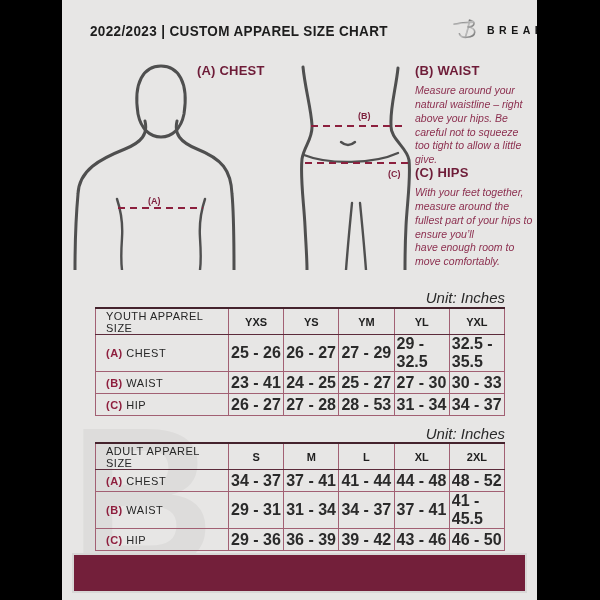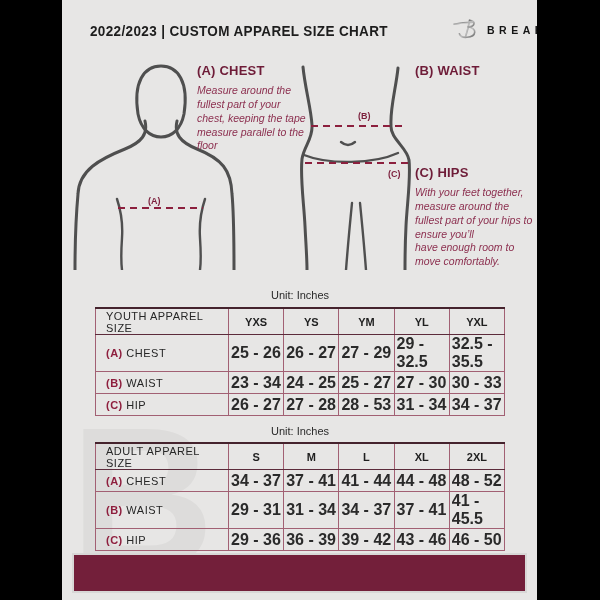--- a/index.html
+++ b/index.html
@@ -20,22 +20,22 @@
   .dash{position:absolute;height:2px;z-index:2;
         background:repeating-linear-gradient(to right,#8c203e 0 7px,transparent 7px 12px);}
   .pt-label{position:absolute;font-size:9px;font-weight:bold;color:#7c1f3c;z-index:2;}
   .instr{position:absolute;z-index:2;}
   .instr h3{margin:0 0 6px 0;font-size:13px;font-weight:bold;color:#6e1c38;letter-spacing:.2px;}
   .instr p{margin:0;font-size:10.5px;font-style:italic;color:#8c2f4f;line-height:1.32;white-space:pre-line;}
 
   
   .section-title{position:absolute;left:33px;width:410px;text-align:center;font-size:12px;
                  font-weight:bold;color:#232323;letter-spacing:.3px;z-index:2;}
-  .unit-label{position:absolute;left:33px;width:410px;text-align:center;font-size:11px;
-              color:#2a2a2a;z-index:2;}
+  .unit-label{position:absolute;left:33px;width:410px;text-align:right;font-size:15px;
+              font-style:italic;color:#2a2a2a;z-index:2;}
   table.size-table{position:absolute;left:33px;width:410px;border-collapse:collapse;table-layout:fixed;
                    z-index:2;background:transparent;border-top:2px solid #45232d;}
   table.size-table th,table.size-table td{border:1px solid #a26073;padding:0 2px;background:transparent;}
   table.size-table th{height:25px;font-size:11px;font-weight:bold;color:#1f1f1f;border-bottom:1.5px solid #5c2b3b;}
   table.size-table td{height:21px;font-size:16px;color:#2a2a2a;font-weight:600;}
   table.size-table .label-col{width:120px;text-align:left;padding-left:10px;font-weight:normal;
                               letter-spacing:.5px;font-size:11px;color:#262626;}
   table.size-table td.label-col{font-weight:normal;}
   table.size-table .prefix{font-weight:bold;color:#8e1f3e;}
 
@@ -103,24 +103,24 @@
         </g>
       </svg>
     </div>
     <span class="pt-label" style="left:296px;top:111px;">(B)</span>
     <div class="dash" style="left:249px;top:125px;width:95px;"></div>
     <div class="dash" style="left:243px;top:162px;width:104px;"></div>
     <span class="pt-label" style="left:326px;top:169px;">(C)</span>
 
     <div class="instr" style="left:135px;top:63px;width:114px;">
       <h3>(A) CHEST</h3>
-      <p>Measure around the fullest part of your chest, keeping the tape measure parallel to the floor</p>
     </div>
     <div class="instr" style="left:353px;top:63px;width:118px;">
       <h3>(B) WAIST</h3>
+      <p>Measure around your natural waistline – right above your hips. Be careful not to squeeze too tight to allow a little give.</p>
     </div>
     <div class="instr" style="left:353px;top:165px;width:120px;">
       <h3>(C) HIPS</h3>
       <p>With your feet together, measure around the fullest part of your hips to ensure you’ll
 have enough room to move comfortably.</p>
     </div>
 
     <div class="unit-label" style="top:289px;">Unit: Inches</div>
     <table class="size-table" style="top:307px;padding-left:16px;">
       <thead>
@@ -137,21 +137,21 @@
           <tr>
             <td class="label-col"><span class="prefix">(A)</span> CHEST</td>
             <td>25 - 26</td>
             <td>26 - 27</td>
             <td>27 - 29</td>
             <td>29 - 32.5</td>
             <td>32.5 - 35.5</td>
           </tr>
           <tr>
             <td class="label-col"><span class="prefix">(B)</span> WAIST</td>
-            <td>23 - 34</td>
+            <td>23 - 41</td>
             <td>24 - 25</td>
             <td>25 - 27</td>
             <td>27 - 30</td>
             <td>30 - 33</td>
           </tr>
           <tr>
             <td class="label-col"><span class="prefix">(C)</span> HIP</td>
             <td>26 - 27</td>
             <td>27 - 28</td>
             <td>28 - 53</td>

